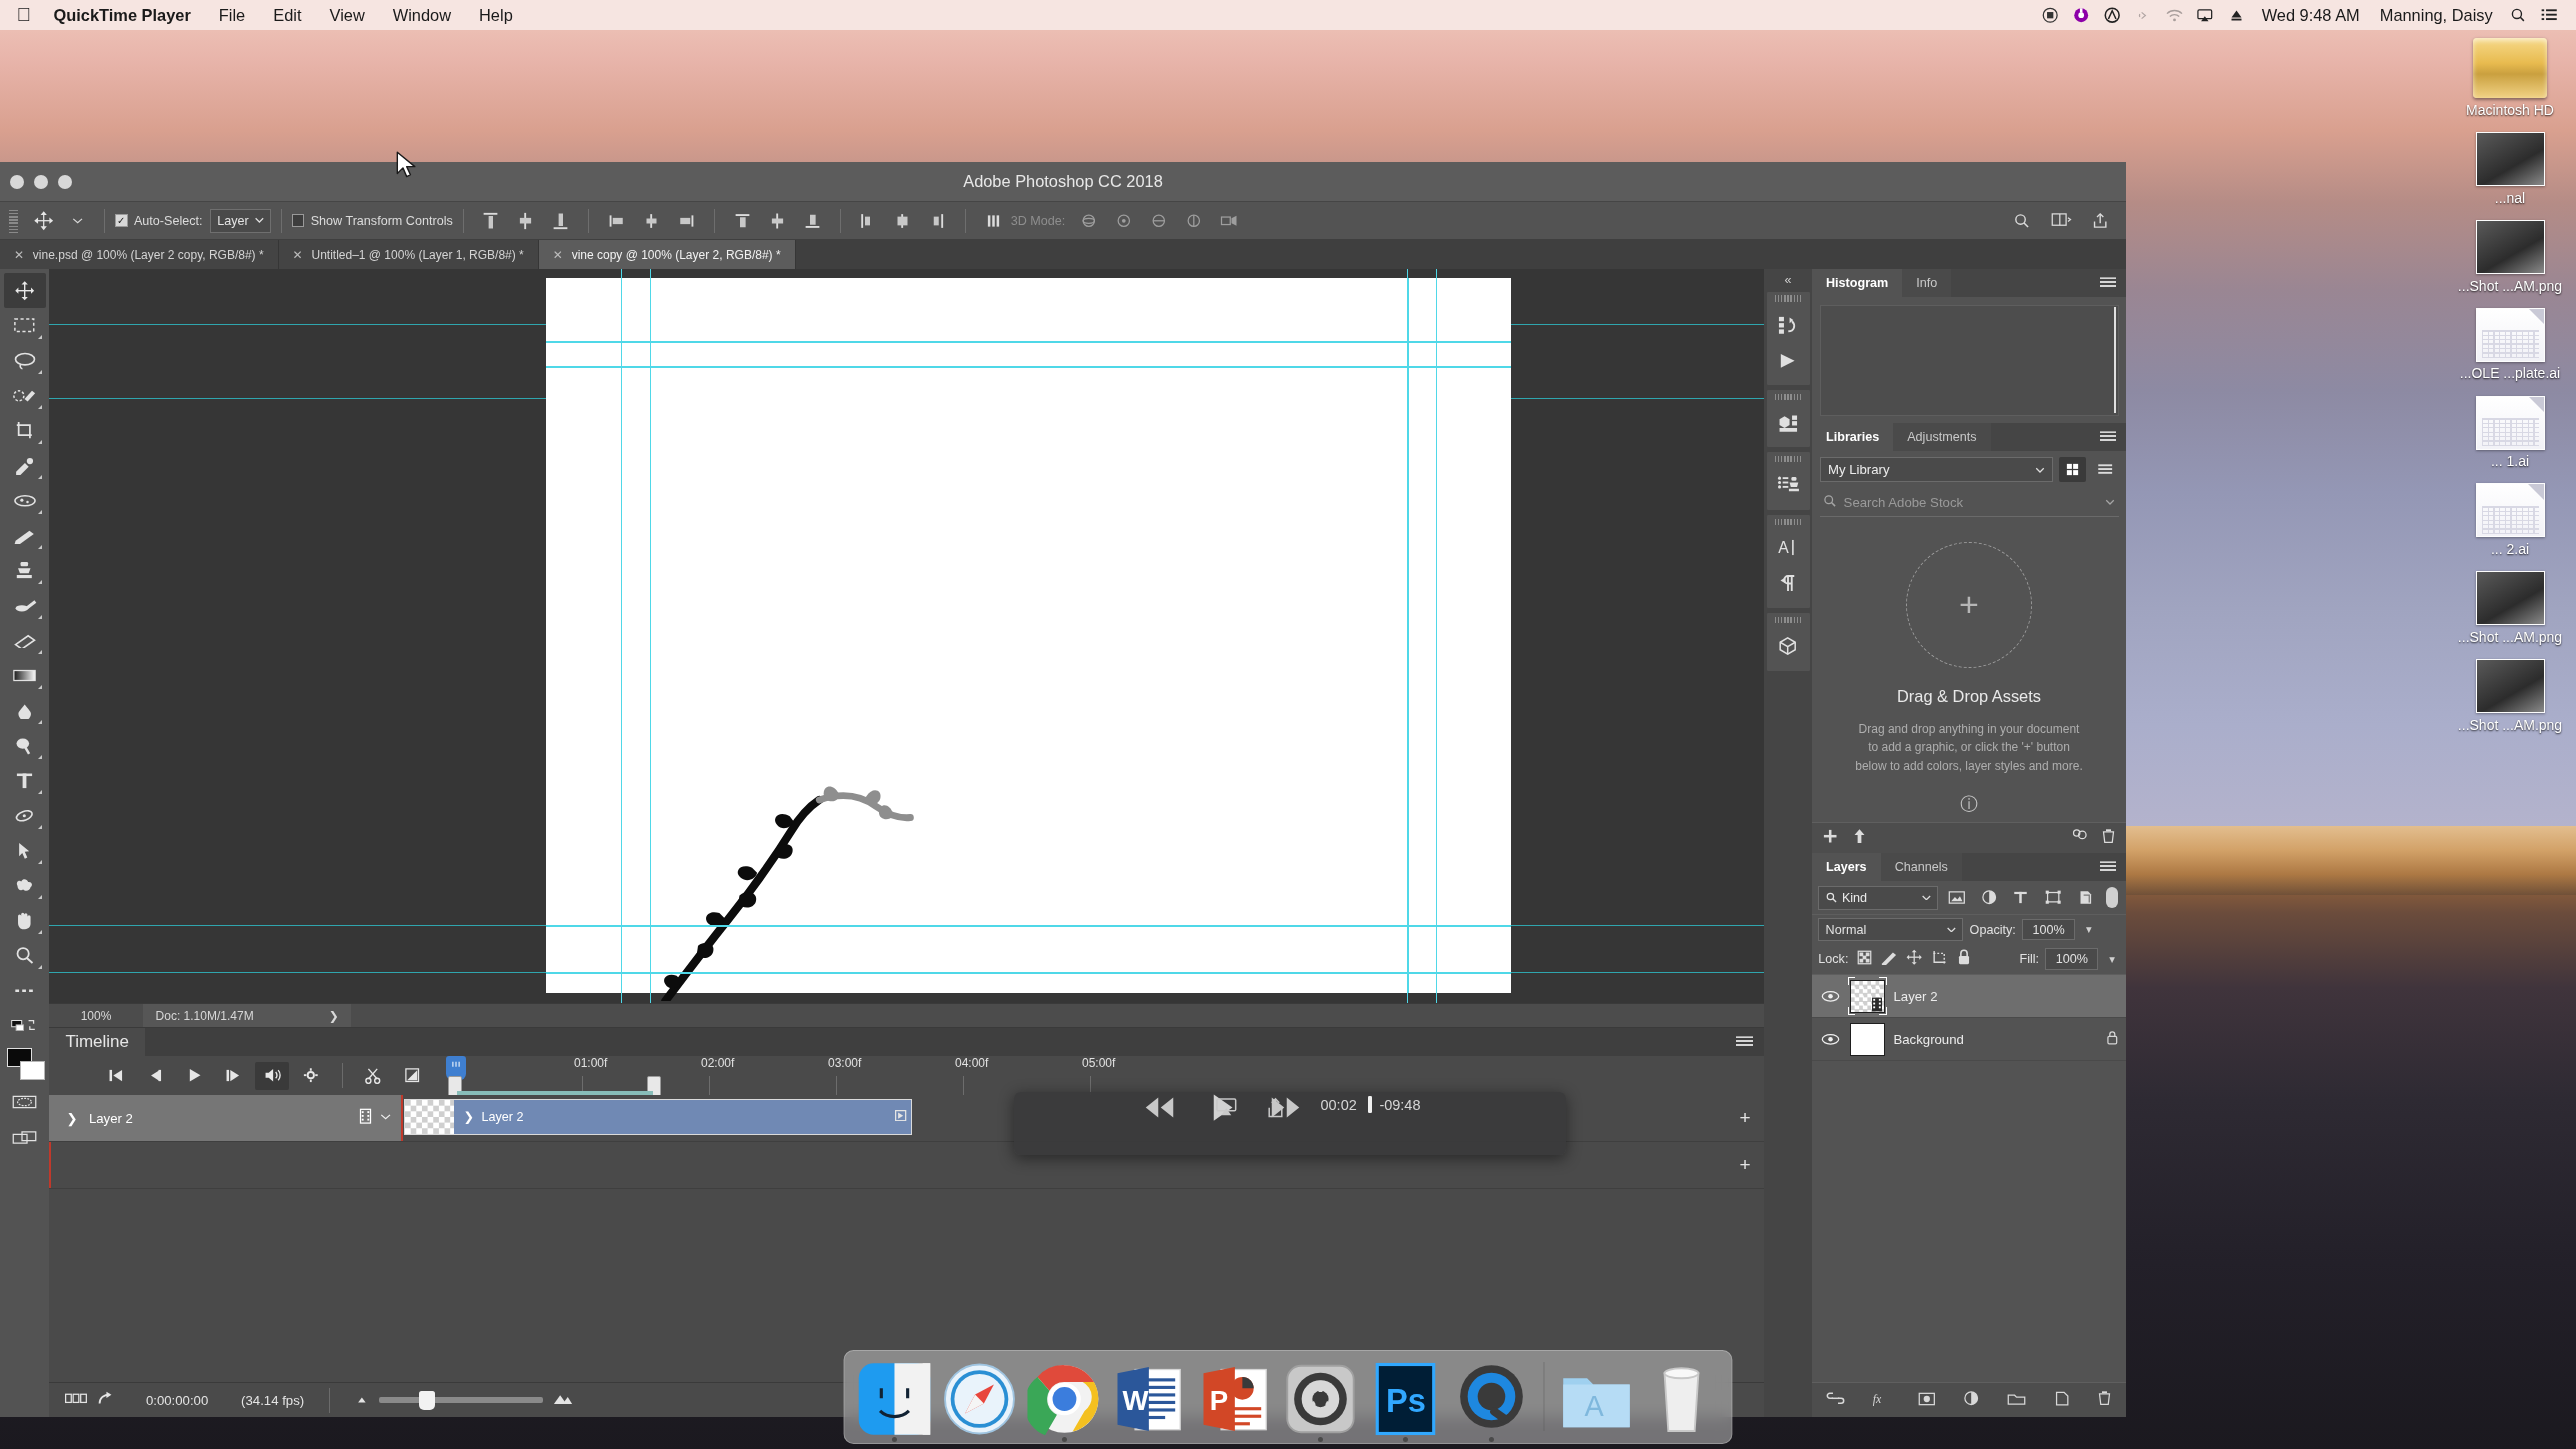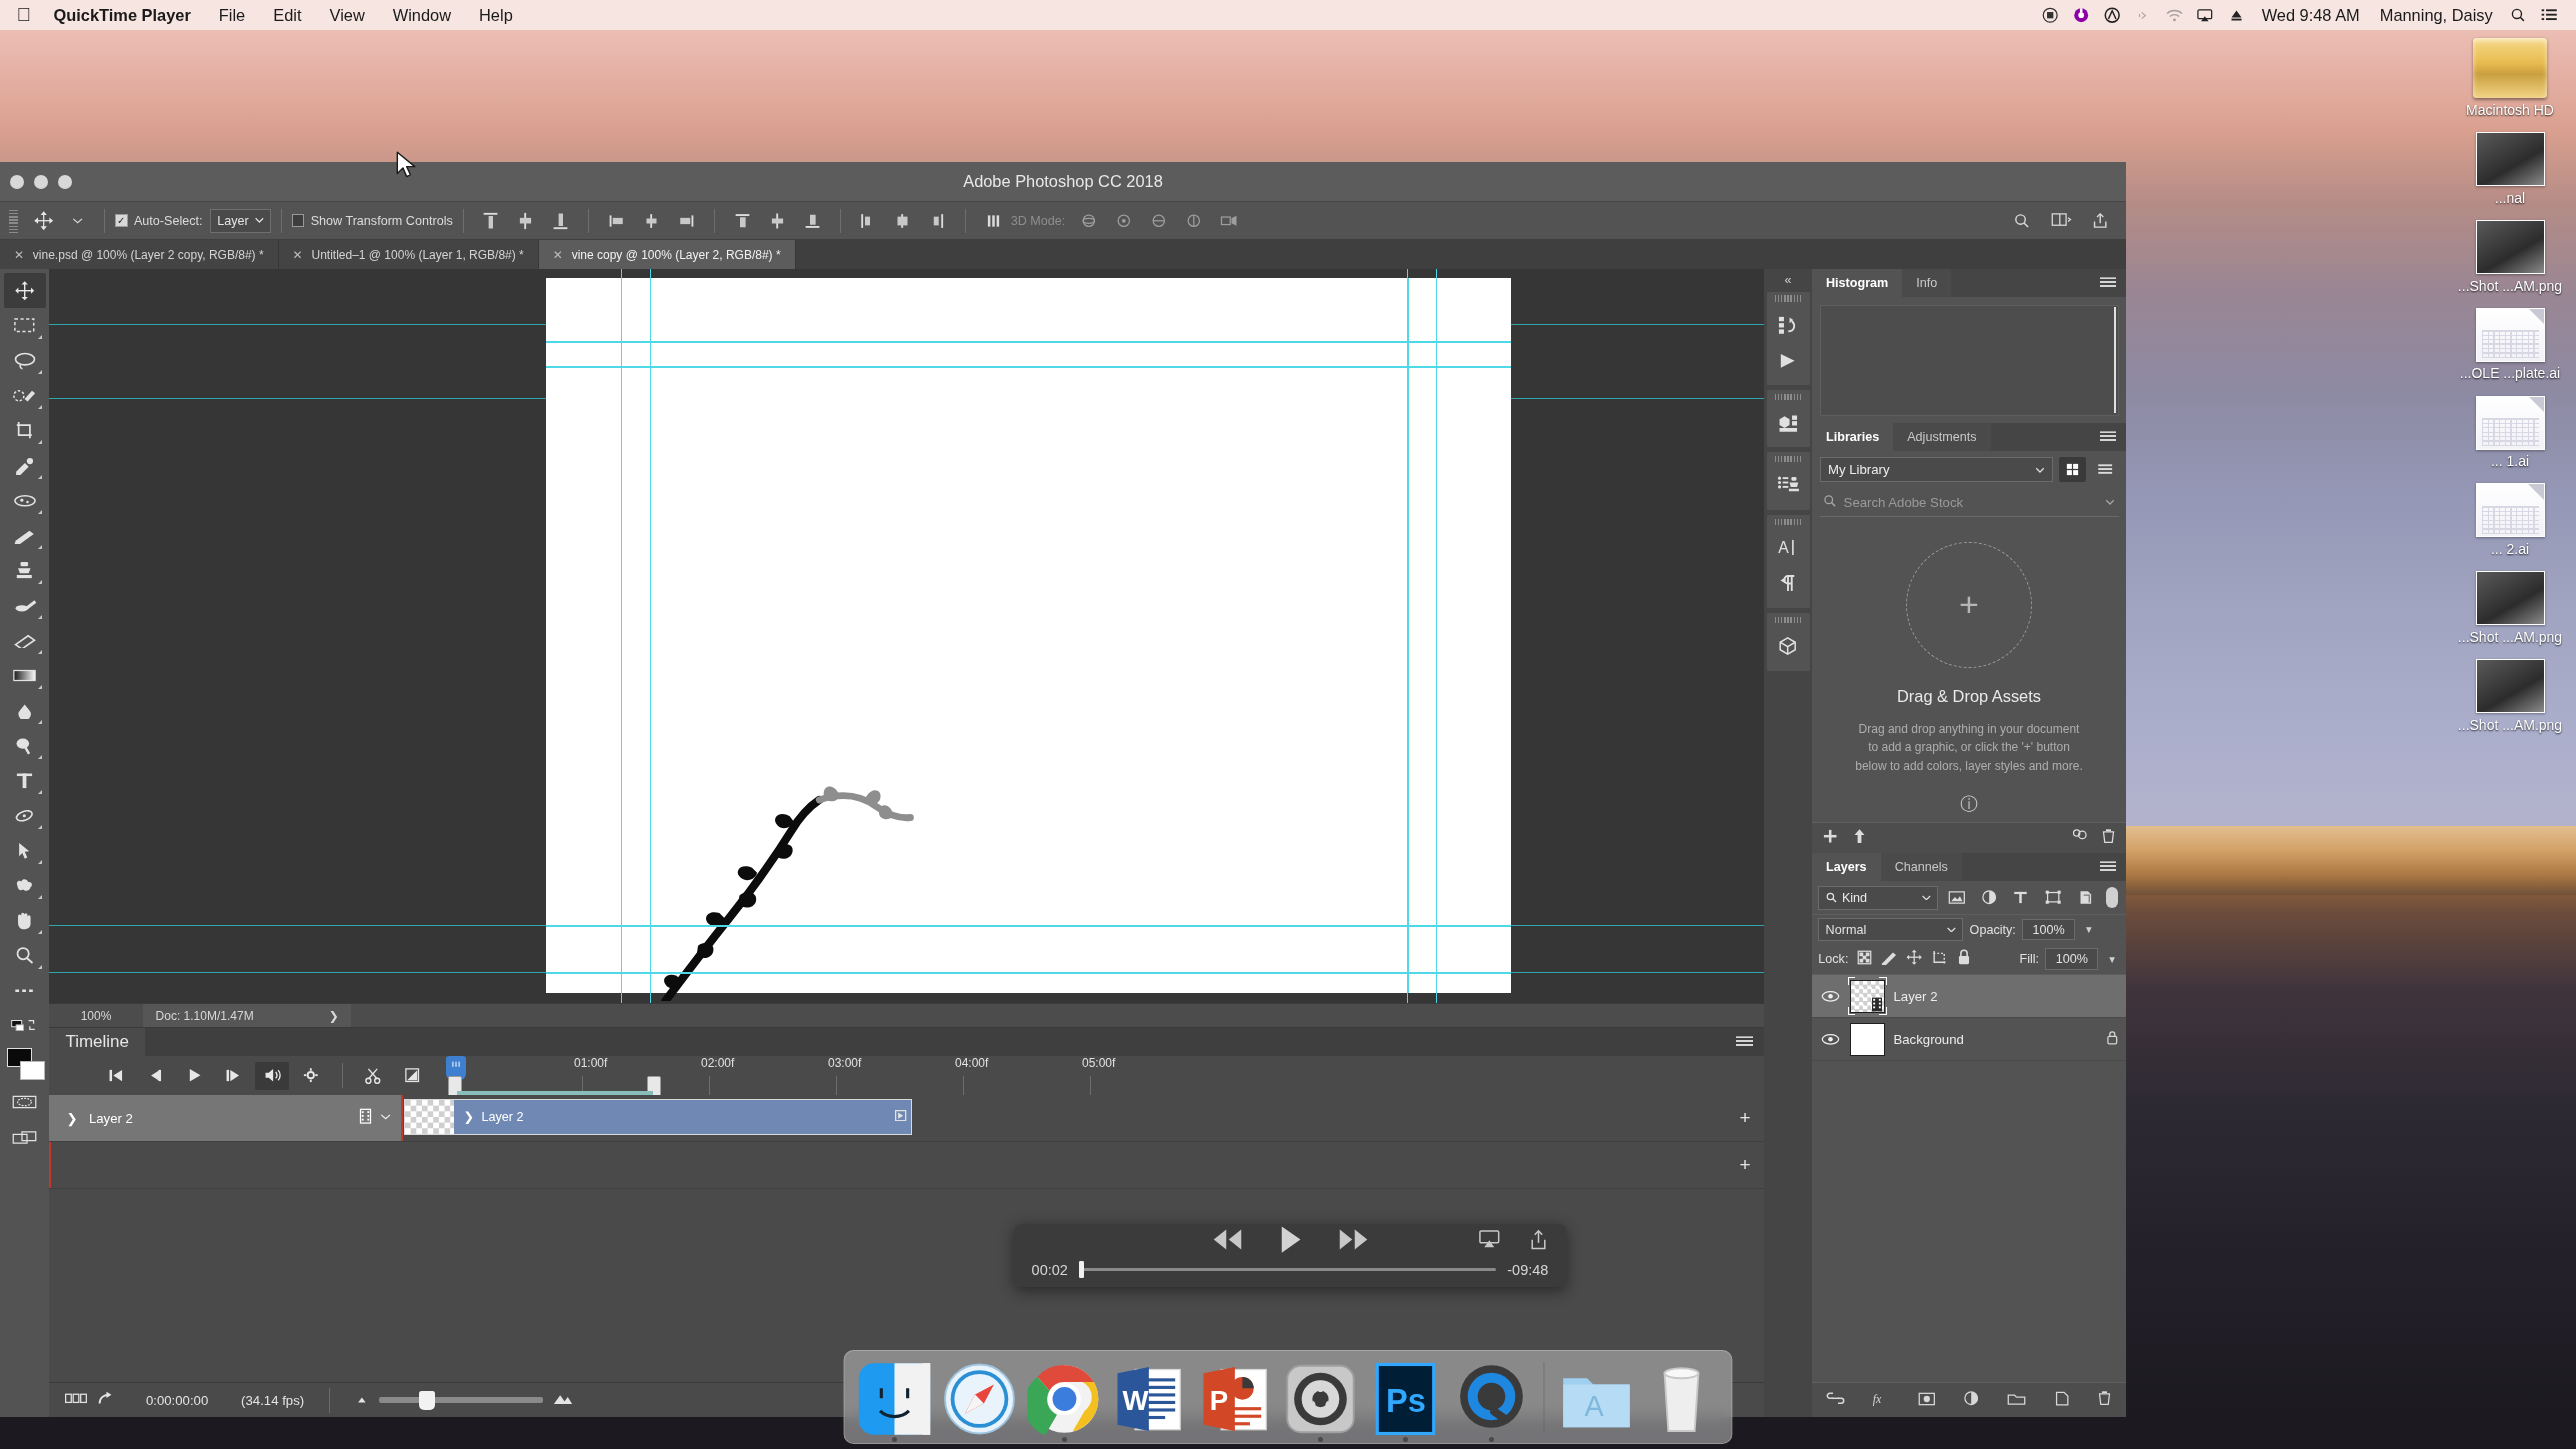--- a/index.html
+++ b/index.html
@@ -312,24 +312,24 @@
   .layer-thumb .corners { position: absolute; inset: -3.1px; }
   .layer-thumb .corners i { position: absolute; width: 7.5px; height: 7.5px; border: 1.3px solid #fff; }
   .layer-lock { margin-left: auto; color: #d6d6d6; }
   .layers-footer {
     height: 35px; background: #4d4d4d; border-top: 0.6px solid #5f5f5f;
     display: flex; align-items: center; justify-content: space-around; color: #d8d8d8; font-size: 14px;
   }
 
   
   .qt-controls {
-    position: absolute; left: 1014px; top: 1224px; width: 552px; height: 63px;
+    position: absolute; left: 1014px; top: 1092px; width: 552px; height: 63px;
     background: rgba(58,58,60,0.94); border-radius: 6.3px;
     box-shadow: 0 3.8px 15px rgba(0,0,0,.45);
-    display: flex; flex-direction: column; 
+    display: flex; flex-direction: row; justify-content: center;
   }
   .qt-row1 { display: flex; align-items: center; justify-content: center; gap: 33px; height: 33px; position: relative; }
   .qt-row2 { display: flex; align-items: center; gap: 11.3px; padding: 0 17.6px; height: 25px; color: #d6d6d6; font-size: 14.5px; }
   .qt-scrub { flex: 1; height: 3.8px; background: #8a8a8a; border-radius: 1.9px; position: relative; }
   .qt-knob { position: absolute; left: 0px; top: -6.3px; width: 4.4px; height: 16.4px; background: #f0f0f0; border-radius: 1.3px; }
   .qt-right { position: absolute; right: 17.6px; display: flex; gap: 29px; }
 
   
   .dock {
     position: absolute; left: 50%; transform: translateX(-50%); bottom: 5px;

